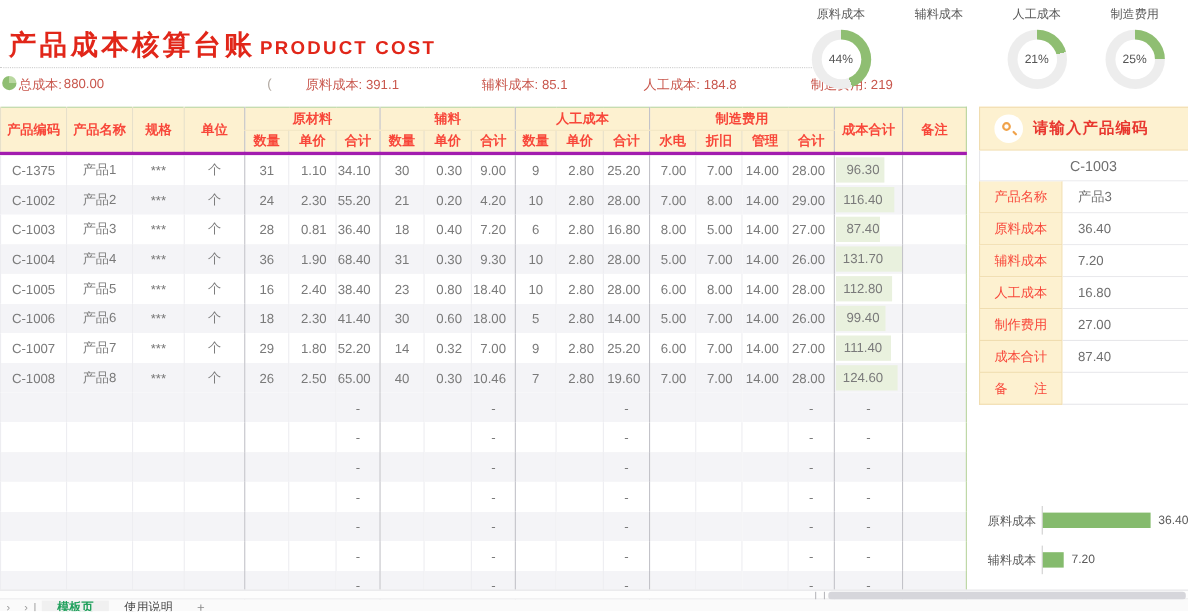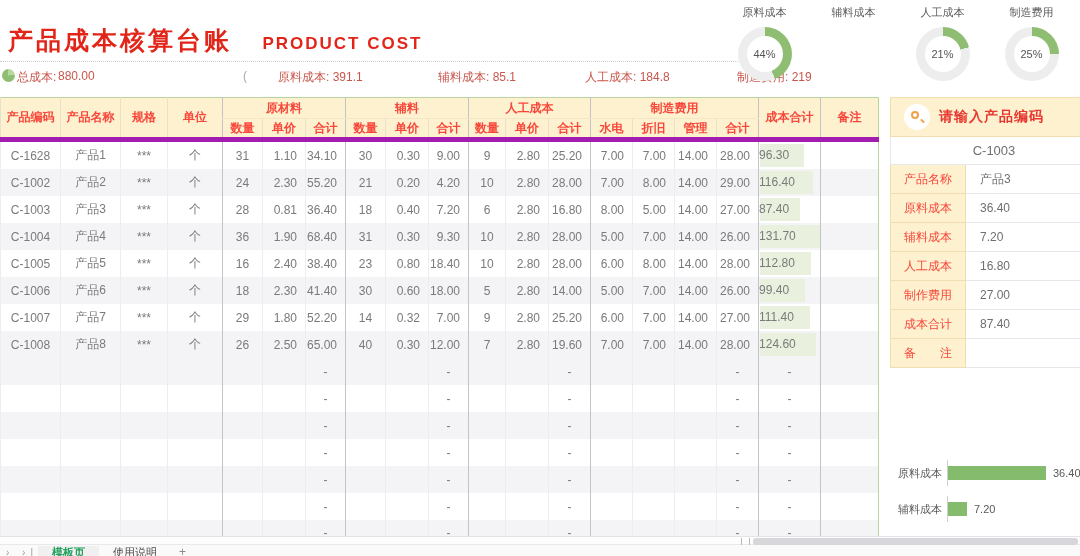--- a/index.html
+++ b/index.html
@@ -3,21 +3,21 @@
 <meta charset="utf-8">
 <style>
   * { margin:0; padding:0; box-sizing:border-box; }
   html,body { background:#fff; }
   .app { position:relative; width:1080px; height:556px; background:#fff; overflow:hidden;
          font-family:"Liberation Sans","DejaVu Sans",sans-serif; }
 
   
   .title-row { position:absolute; left:8px; top:24px; white-space:nowrap; }
   .title-cn { font-size:25px; font-weight:bold; color:#e12619; letter-spacing:3px; }
-  .title-en { font-size:17px; font-weight:bold; color:#e12619; margin-left:26px; letter-spacing:2px; }
+  .title-en { font-size:17px; font-weight:bold; color:#e12619; letter-spacing:2px; }
   .dotline { position:absolute; left:0; top:61px; width:742px; border-top:1px dotted #cccccc; }
 
   .summary { position:absolute; left:0; top:68px; width:742px; height:18px; font-size:12px; color:#c8564c; }
   .summary span { position:absolute; top:1px; white-space:nowrap; }
   .sum-icon { position:absolute; left:2px; top:2px; width:13px; height:13px; border-radius:50%;
               background:conic-gradient(#b9d8a0 0 25%, #8fbe72 25% 100%); }
   .sum-total-label { left:17px;text-align:center; }
   .sum-total-value { left:58px; }
   .sum-paren { left:243px; color:#b0a79f; }
   .sum-item  { white-space:nowrap; }
@@ -29,29 +29,29 @@
   .donut::after { content:""; position:absolute; inset:9px; background:#fff; border-radius:50%; }
   .donut .pct { position:absolute; inset:0; display:flex; align-items:center; justify-content:center;
                 font-size:11px; color:#555; z-index:1; }
 
   
   table.cost { position:absolute; left:0; top:97px; width:878px; border-collapse:collapse;
                table-layout:fixed; border:1px solid #b9d49e; }
   table.cost th { background:#fdf1d0; color:#f8473a; font-size:12px; font-weight:bold;
                   height:21px; padding:0; border-left:1px solid #e7e0ca; }
   table.cost thead tr:first-child th { border-bottom:1px solid #f3e7c5; }
-  table.cost thead { border-bottom:5px solid #a21caf;margin-top:38px; }
+  table.cost thead { border-bottom:3px solid #a21caf;margin-top:38px; }
   table.cost td { font-size:12px; color:#7a7a7a; height:27px; padding:0; text-align:center;
                   border-left:1px solid #ededf1; overflow:hidden; white-space:nowrap; }
   table.cost td.nr { text-align:right; padding-right:8px; }
   table.cost tr.alt td { background:#f4f4f7; }
   table.cost th.gb, table.cost td.gb { border-left:1px solid #c3c3c9; }
   td.totalcell { position:relative; }
   .dbar { position:absolute; left:1px; top:2px; bottom:2px; background:#e9f1de; }
-  .tval { position:relative; z-index:1; display:block; text-align:left; padding-right:10px; line-height:27px; }
+  .tval { position:relative; z-index:1; display:block; text-align:center; padding-right:10px; line-height:27px; }
   .dash { color:#9a9a9a; }
 
   
   .panel { position:absolute; left:890px; top:97px; width:208px; }
   .panel-header { height:40px; background:#fdf1d0; border:1px solid #f0ddb0; display:flex; align-items:center; }
   .mag-badge { width:26px; height:26px; border-radius:50%; background:#fff; margin:0 9px 0 13px;
                position:relative; flex:none; }
   .mag-glass { position:absolute; left:7px; top:7px; width:8px; height:8px;
                border:2px solid #f0a24a; border-radius:50%; }
   .mag-handle { position:absolute; left:16px; top:16px; width:5px; height:2px; background:#f0a24a;
@@ -181,21 +181,21 @@
           <th>单价</th>
           <th>合计</th>
           <th class="gb">水电</th>
           <th>折旧</th>
           <th>管理</th>
           <th>合计</th>
         </tr>
       </thead>
     <tbody id="tbody">
         <tr>
-          <td>C-1628</td>
+          <td>C-1375</td>
           <td>产品1</td>
           <td>***</td>
           <td>个</td>
           <td class="gb">31</td>
           <td class="nr">1.10</td>
           <td class="nr">34.10</td>
           <td class="gb">30</td>
           <td class="nr">0.30</td>
           <td class="nr">9.00</td>
           <td class="gb">9</td>
@@ -358,21 +358,21 @@
         <tr class="alt">
           <td>C-1008</td>
           <td>产品8</td>
           <td>***</td>
           <td>个</td>
           <td class="gb">26</td>
           <td class="nr">2.50</td>
           <td class="nr">65.00</td>
           <td class="gb">40</td>
           <td class="nr">0.30</td>
-          <td class="nr">12.00</td>
+          <td class="nr">10.46</td>
           <td class="gb">7</td>
           <td class="nr">2.80</td>
           <td class="nr">19.60</td>
           <td class="nr gb">7.00</td>
           <td class="nr">7.00</td>
           <td class="nr">14.00</td>
           <td class="nr">28.00</td>
           <td class="totalcell gb">
             <span class="dbar" style="width: 92.3%;"></span>
             <span class="tval">124.60</span>

